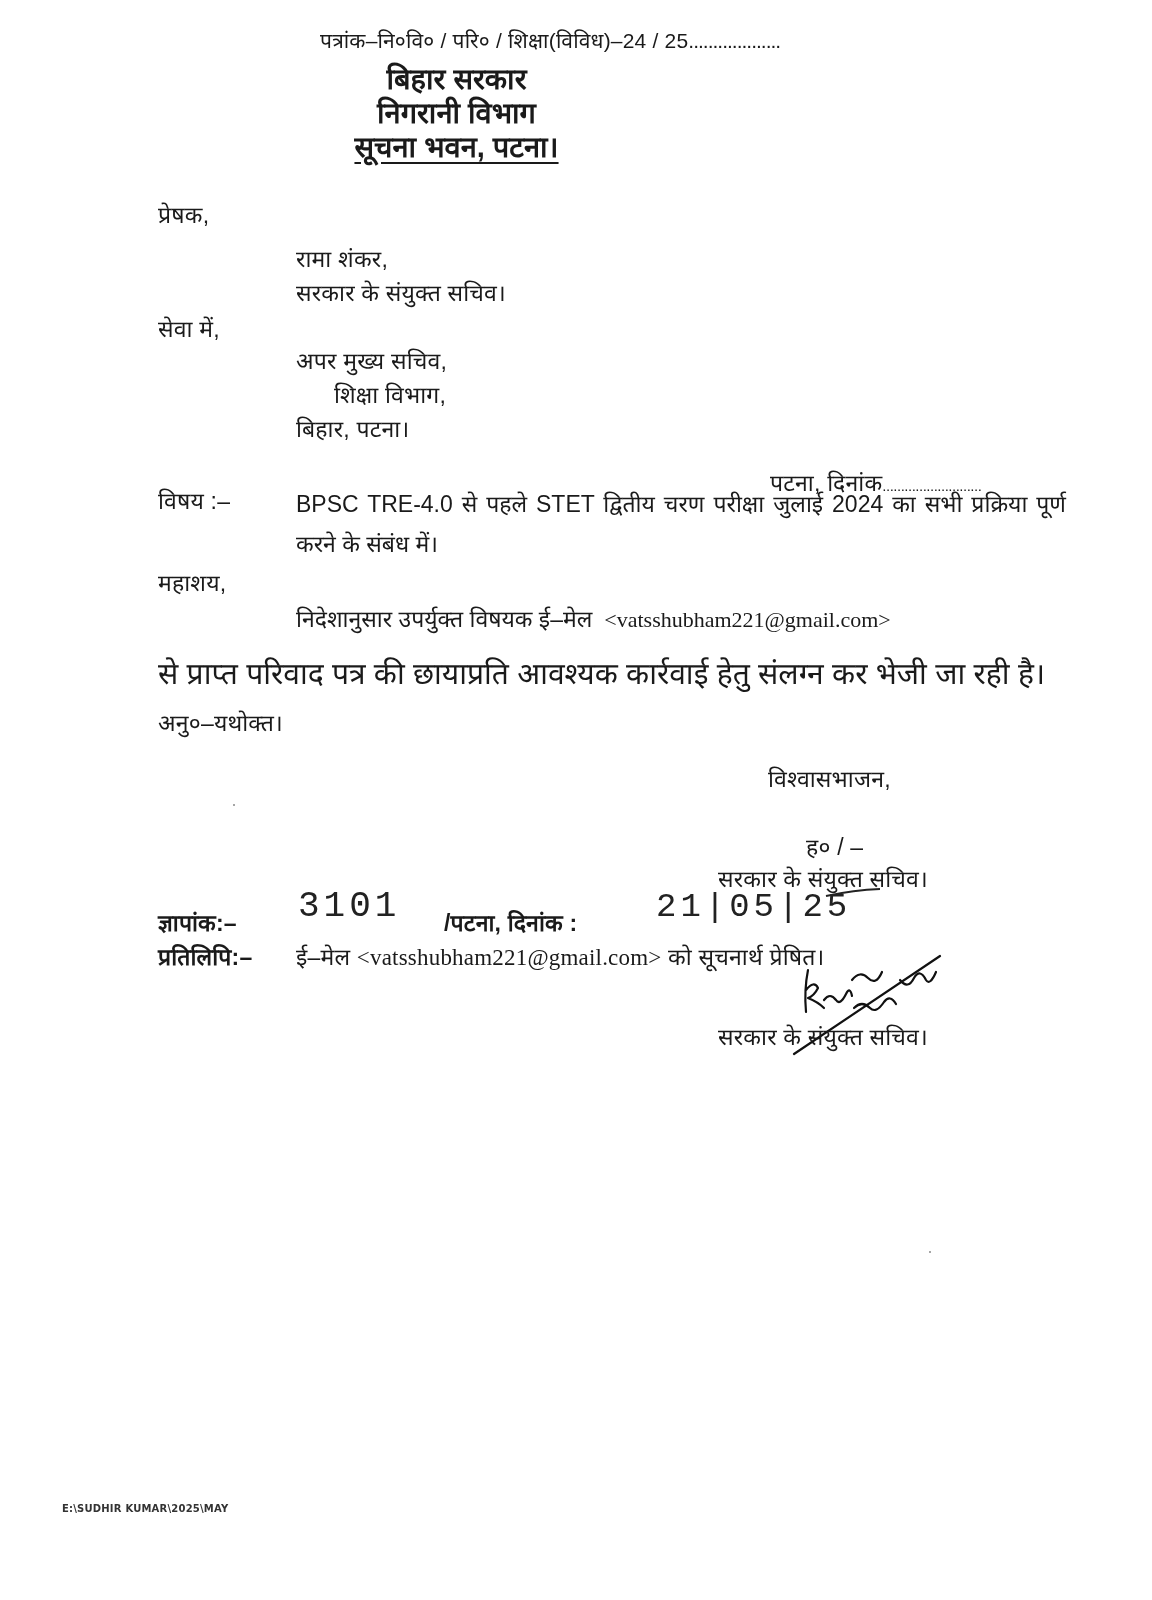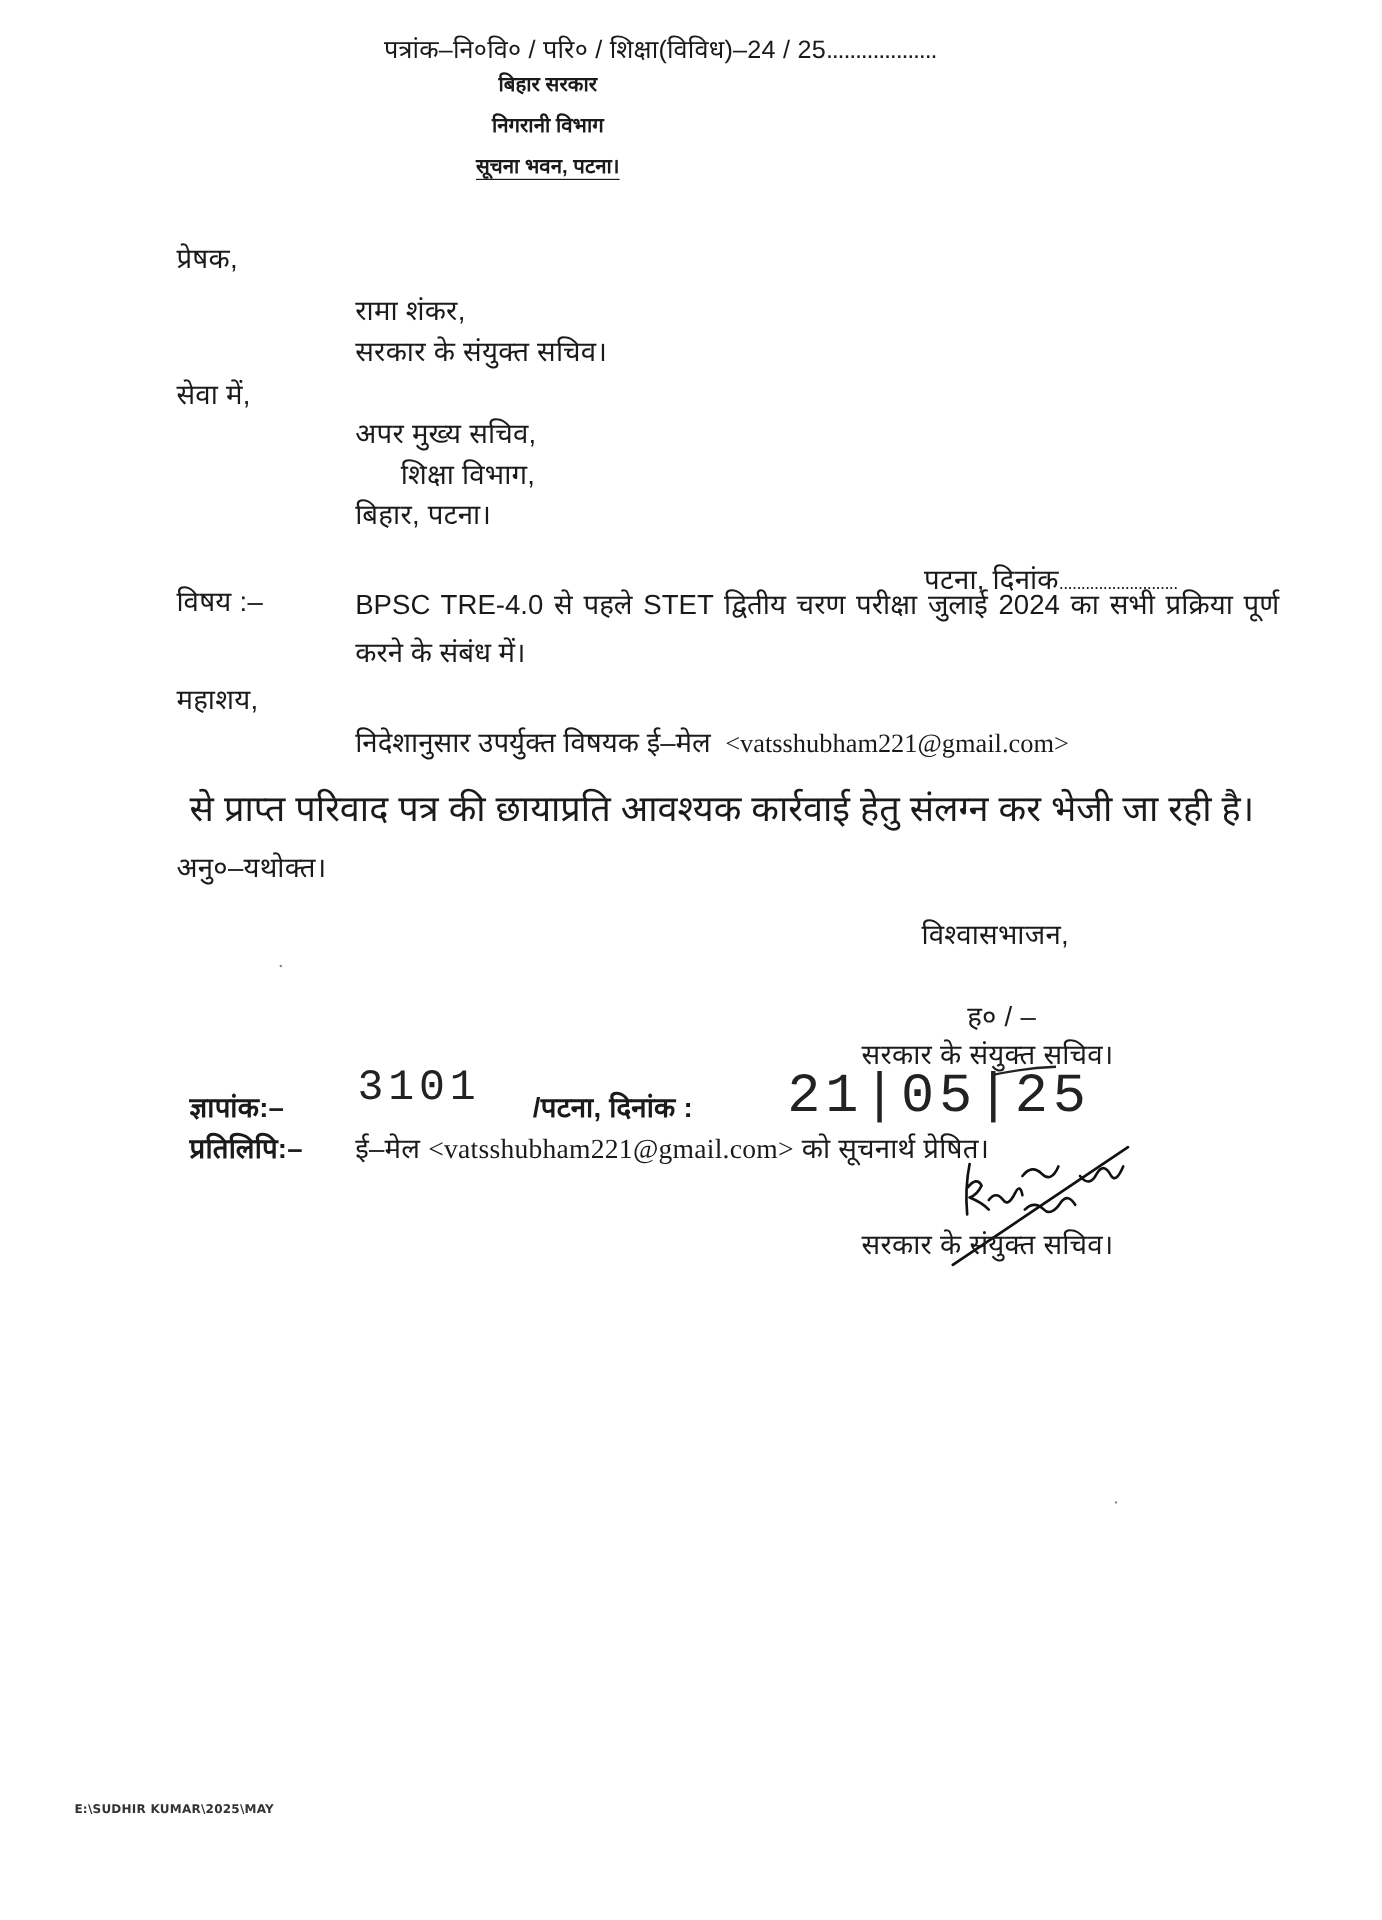--- a/index.html
+++ b/index.html
@@ -12,26 +12,26 @@
       height: 1600px;
       position: relative;
       overflow: hidden;
       color: #1a1a1a;
       font-family: "Liberation Sans", "DejaVu Sans", sans-serif;
     }
     .abs { position: absolute; white-space: nowrap; }
     .t { font-size: 23px; letter-spacing: 0.2px; }
     .hdr-ref { left: 320px; top: 26px; font-size: 21px; }
     .hdr-ref .dots { letter-spacing: -1px; }
-    .hdr-c { left: 0; width: 913px; text-align: center; font-weight: bold; font-size: 17px; }
+    .hdr-c { left: 0; width: 913px; text-align: center; font-weight: bold; font-size: 29px; }
     .hdr-gov { top: 58px; padding-left: 0px; }
     .hdr-dept { top: 92px; }
     .hdr-addr { top: 126px; }
     .hdr-addr span { text-decoration: underline; text-underline-offset: 5px; }
-    .lbl { left: 147px; }
+    .lbl { left: 158px; }
     .ind { left: 296px; }
     .subject-text {
       left: 296px; top: 484px; width: 770px; white-space: normal;
       text-align: justify; line-height: 40px; font-size: 23px;
       text-align-last: left;
     }
     .body-p1 {
       left: 296px; top: 602px; width: 770px; white-space: nowrap;
       font-size: 23px;
     }
@@ -88,21 +88,21 @@
 <div class="abs body-p2">से प्राप्त परिवाद पत्र की छायाप्रति आवश्यक कार्रवाई हेतु संलग्न कर भेजी जा रही है।</div>
 <div class="abs t lbl" style="top:706px;">अनु०–यथोक्त।</div>
 
 <div class="abs t" style="left:768px; top:762px;">विश्वासभाजन,</div>
 <div class="abs t" style="left:806px; top:830px;text-align:right;">ह० / –</div>
 <div class="abs t" style="left:718px; top:862px;">सरकार के संयुक्त सचिव।</div>
 
 <div class="abs t bold" style="left:158px; top:906px;">ज्ञापांक:–</div>
 <div class="abs hand" style="left:298px; top:886px;">3101</div>
 <div class="abs t bold" style="left:444px; top:906px;">/पटना, दिनांक :</div>
-<div class="abs hand" style="left:656px; top:888px; font-size:46px;">21|05|25</div>
+<div class="abs hand" style="left:656px; top:888px; font-size:34px;">21|05|25</div>
 <svg class="abs" style="left:824px; top:886px;" width="60" height="14">
   <path d="M2 10 Q 30 4 56 3" stroke="#222" stroke-width="2" fill="none"></path>
 </svg>
 
 <div class="abs t bold" style="left:158px; top:940px;">प्रतिलिपि:–</div>
 <div class="abs t" style="left:296px; top:940px;">
   <span>ई–मेल</span>
   <span class="serif" style="font-size:23px;">&lt;vatsshubham221@gmail.com&gt;</span>
   <span>को सूचनार्थ प्रेषित।</span>
 </div>

